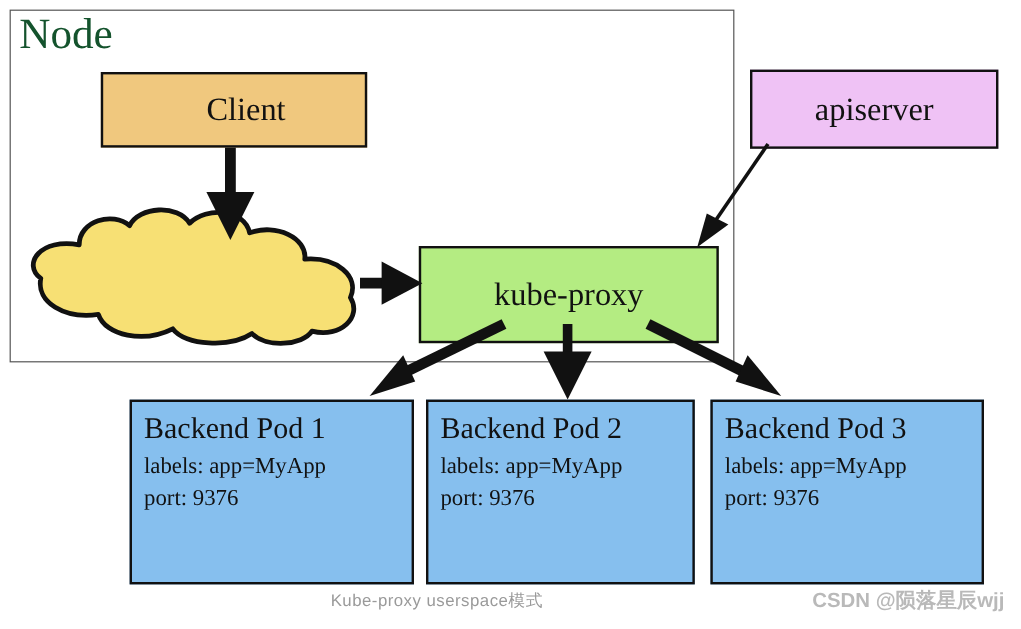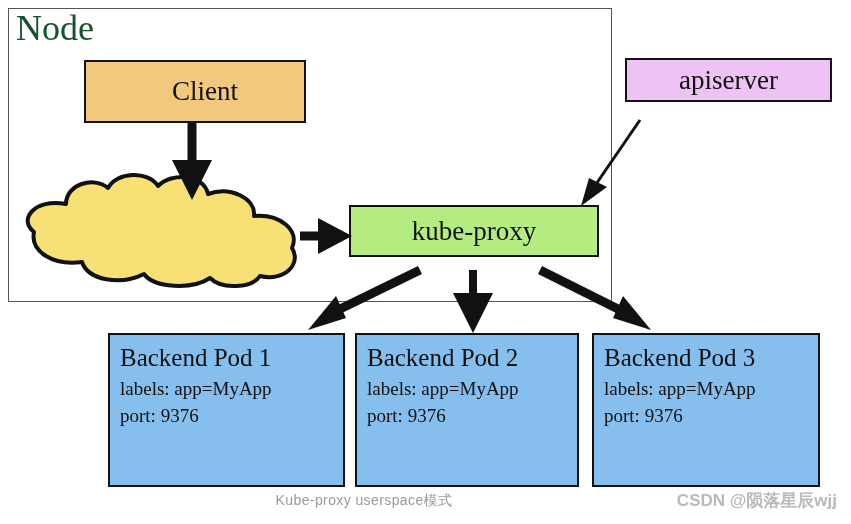--- a/index.html
+++ b/index.html
@@ -55,30 +55,30 @@
     height: 63px;
     background: #F0C87E;
     font-size: 27px;
     padding-left: 20px;
   }
 
   .apiserver-box {
     left: 625px;
     top: 58px;
     width: 207px;
-    height: 44px;
+    height: 66px;
     background: #EFC2F5;
     font-size: 27px;
   }
 
   .kubeproxy-box {
     left: 349px;
     top: 205px;
     width: 250px;
-    height: 52px;
+    height: 81px;
     background: #B4EC82;
     font-size: 27px;
   }
 
   
   .pod-box {
     position: absolute;
     box-sizing: border-box;
     border: 2.5px solid #111111;
     background: #86BFEE;

